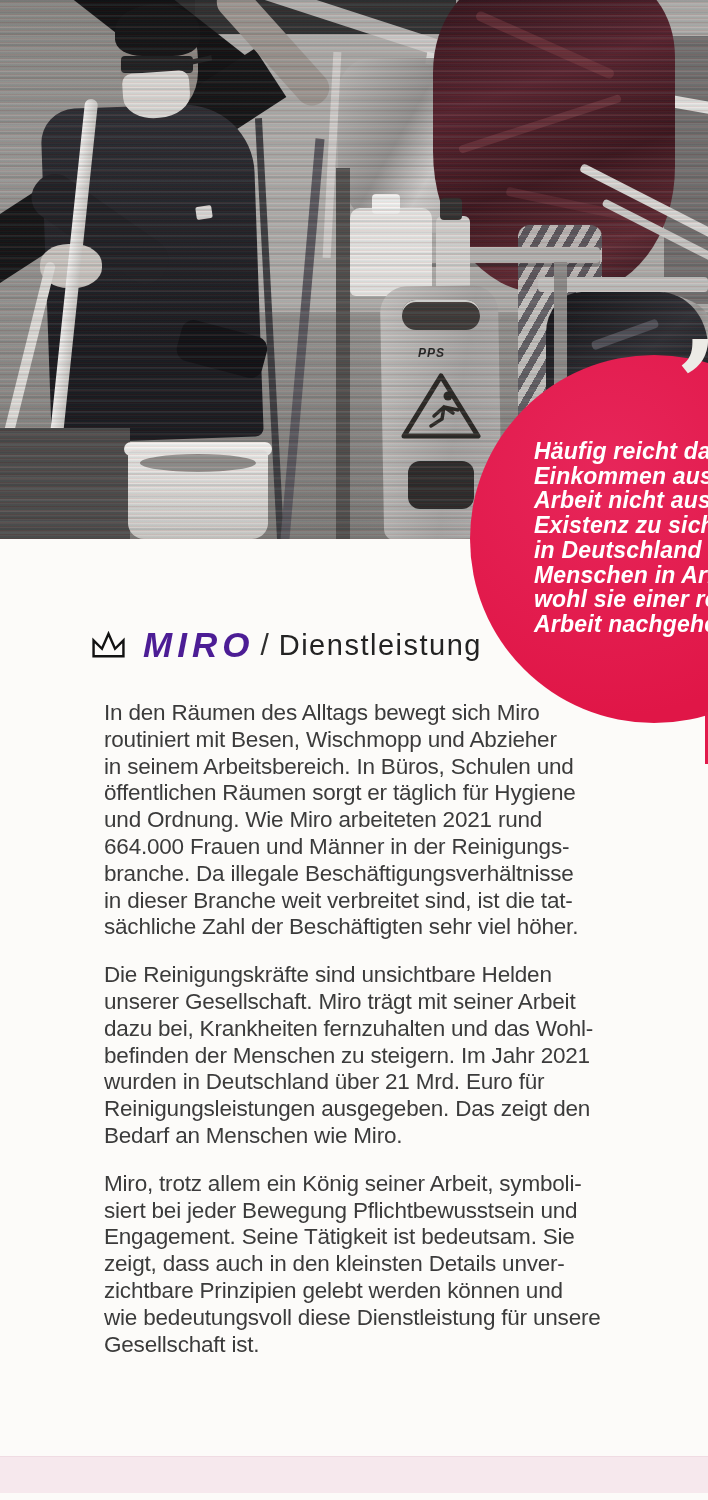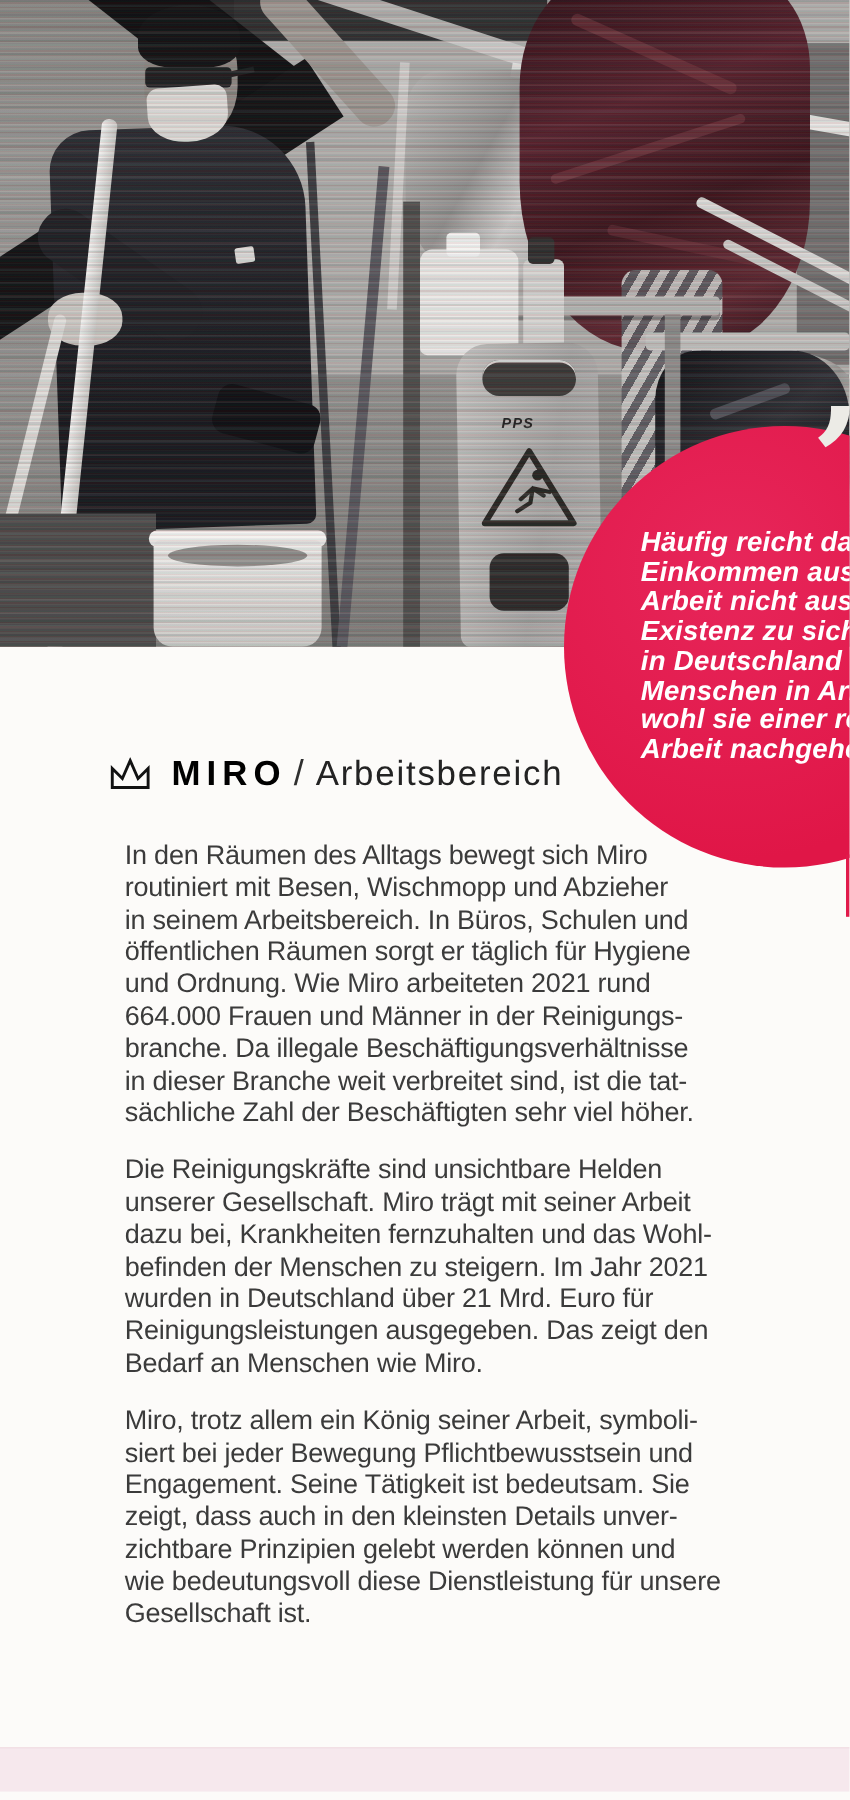--- a/index.html
+++ b/index.html
@@ -92,21 +92,21 @@
     font-size:23px;line-height:24.7px;font-style:italic;font-weight:600;
     letter-spacing:.2px;color:#ffffff;}
   .quote-mark{left:676px;top:330px;width:80px;height:130px;
     font-family:"DejaVu Serif","Liberation Serif",serif;font-weight:bold;
     font-size:120px;line-height:110px;color:#ecebe6;}
   .edge-sliver{left:705px;top:712px;width:3px;height:52px;background:#e11a4b;}
 
   
   .heading{left:90px;top:626px;display:flex;align-items:center;height:38px;}
   .crown{width:37px;height:28px;margin-right:16px;}
-  .brand{font-size:29px;font-weight:bold;letter-spacing:5px;color:#000000;}
+  .brand{font-size:35px;font-weight:bold;letter-spacing:5px;color:#4c1d95;font-style:italic;}
   .sep{font-size:30px;font-weight:400;color:#2f2f2f;margin:0 10px 0 6px;}
   .role{font-size:29px;font-weight:300;letter-spacing:1.5px;color:#232323;}
 
   
   .body-copy{left:92px;top:700px;width:560px;margin-left:12px;}
   .body-copy p{margin:0 0 21px 0;white-space:pre-line;
     font-size:22.5px;line-height:26.8px;letter-spacing:-0.2px;color:#3b3b3b;}
 
   
   .bottom-band{left:0;top:1456px;width:708px;height:36px;background:#f6e8ed;border-top:1px solid #f0dce3;}
@@ -195,21 +195,21 @@
 </div>
 <div class="abs quote-mark">”</div>
 <div class="abs edge-sliver"></div>
 
 <div class="abs heading">
   <svg class="crown" viewBox="0 0 38 30">
     <path d="M3 27 L3 10 L12 19 L19 3 L26 19 L35 10 L35 27 Z" fill="none" stroke="#121212" stroke-width="2.6" stroke-linejoin="miter"></path>
   </svg>
   <span class="brand">MIRO</span>
   <span class="sep">/</span>
-  <span class="role">Arbeitsbereich</span>
+  <span class="role">Dienstleistung</span>
 </div>
 
 <div class="abs body-copy">
   <p>In den Räumen des Alltags bewegt sich Miro
 routiniert mit Besen, Wischmopp und Abzieher
 in seinem Arbeitsbereich. In Büros, Schulen und
 öffentlichen Räumen sorgt er täglich für Hygiene
 und Ordnung. Wie Miro arbeiteten 2021 rund
 664.000 Frauen und Männer in der Reinigungs-
 branche. Da illegale Beschäftigungsverhältnisse

